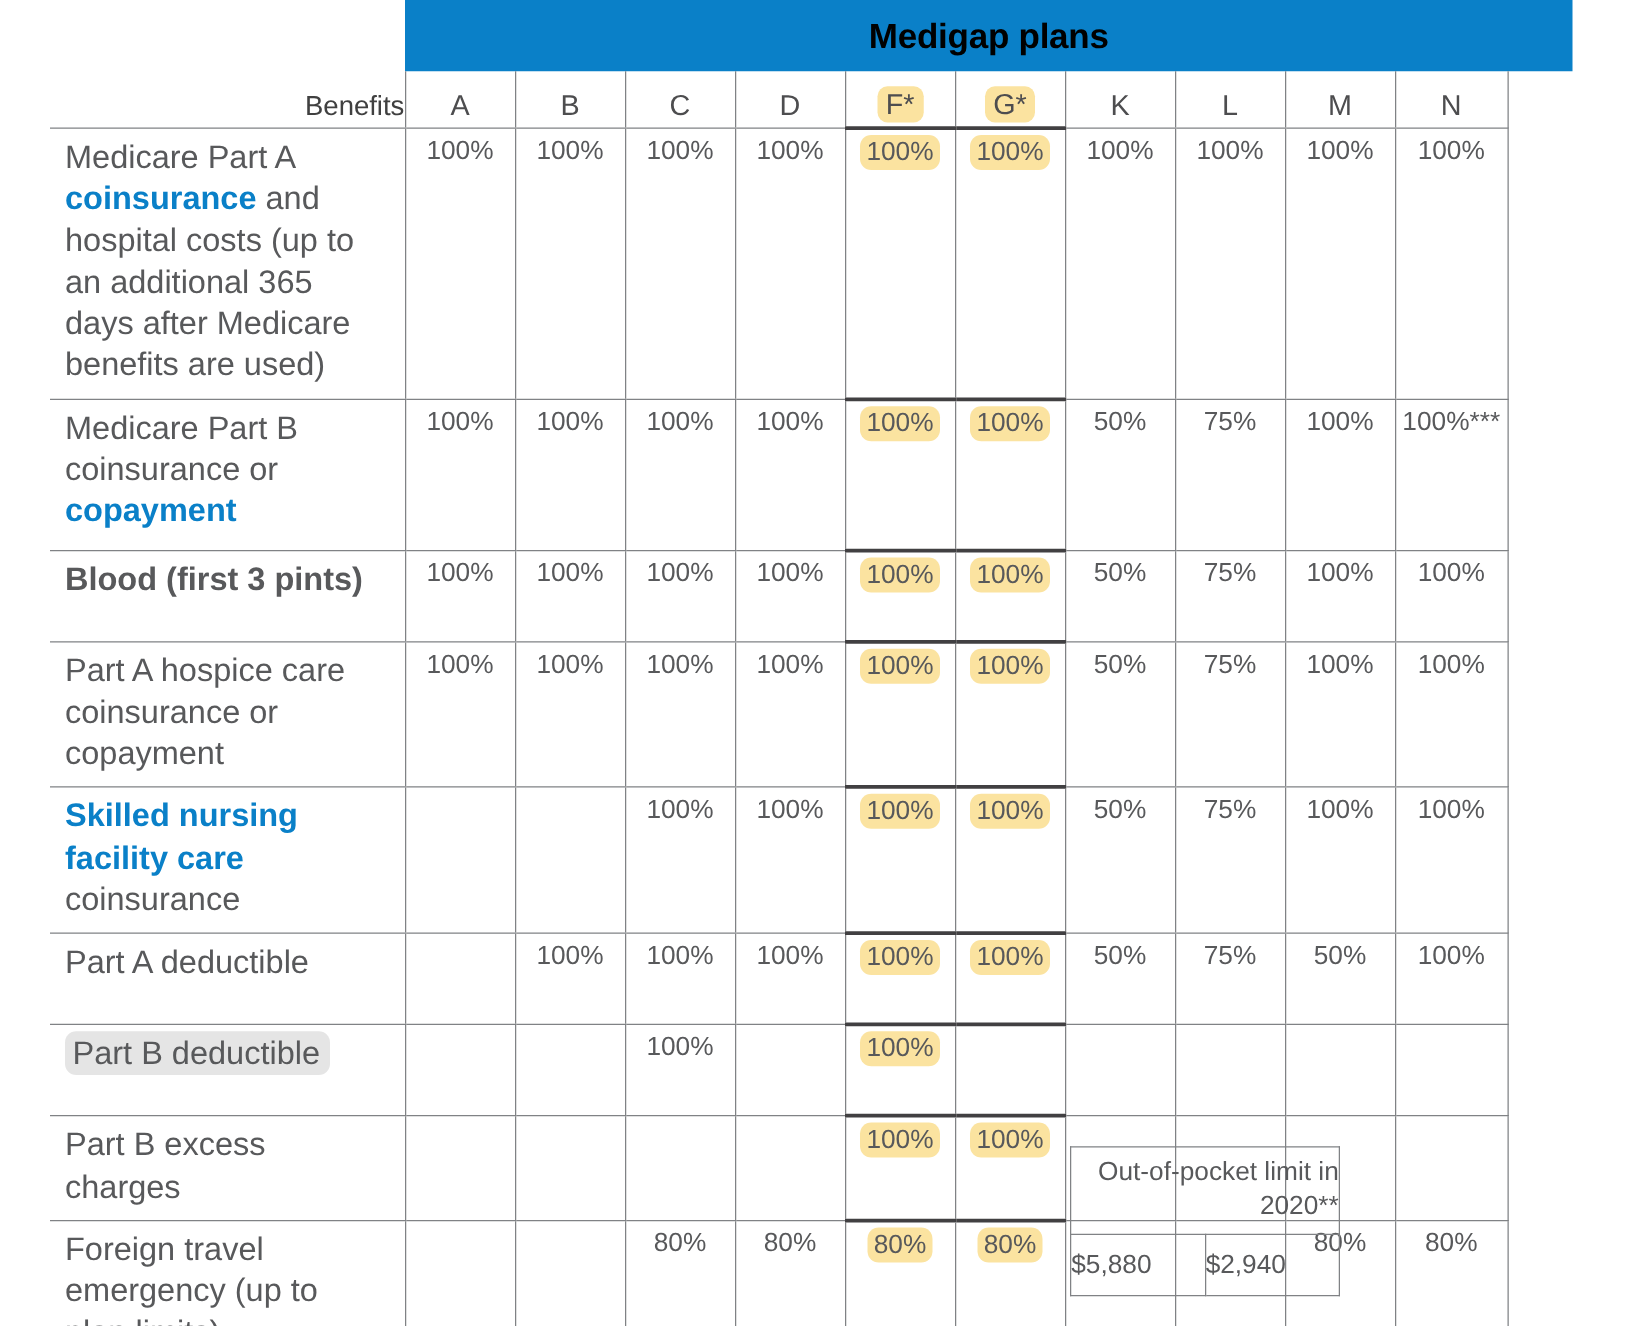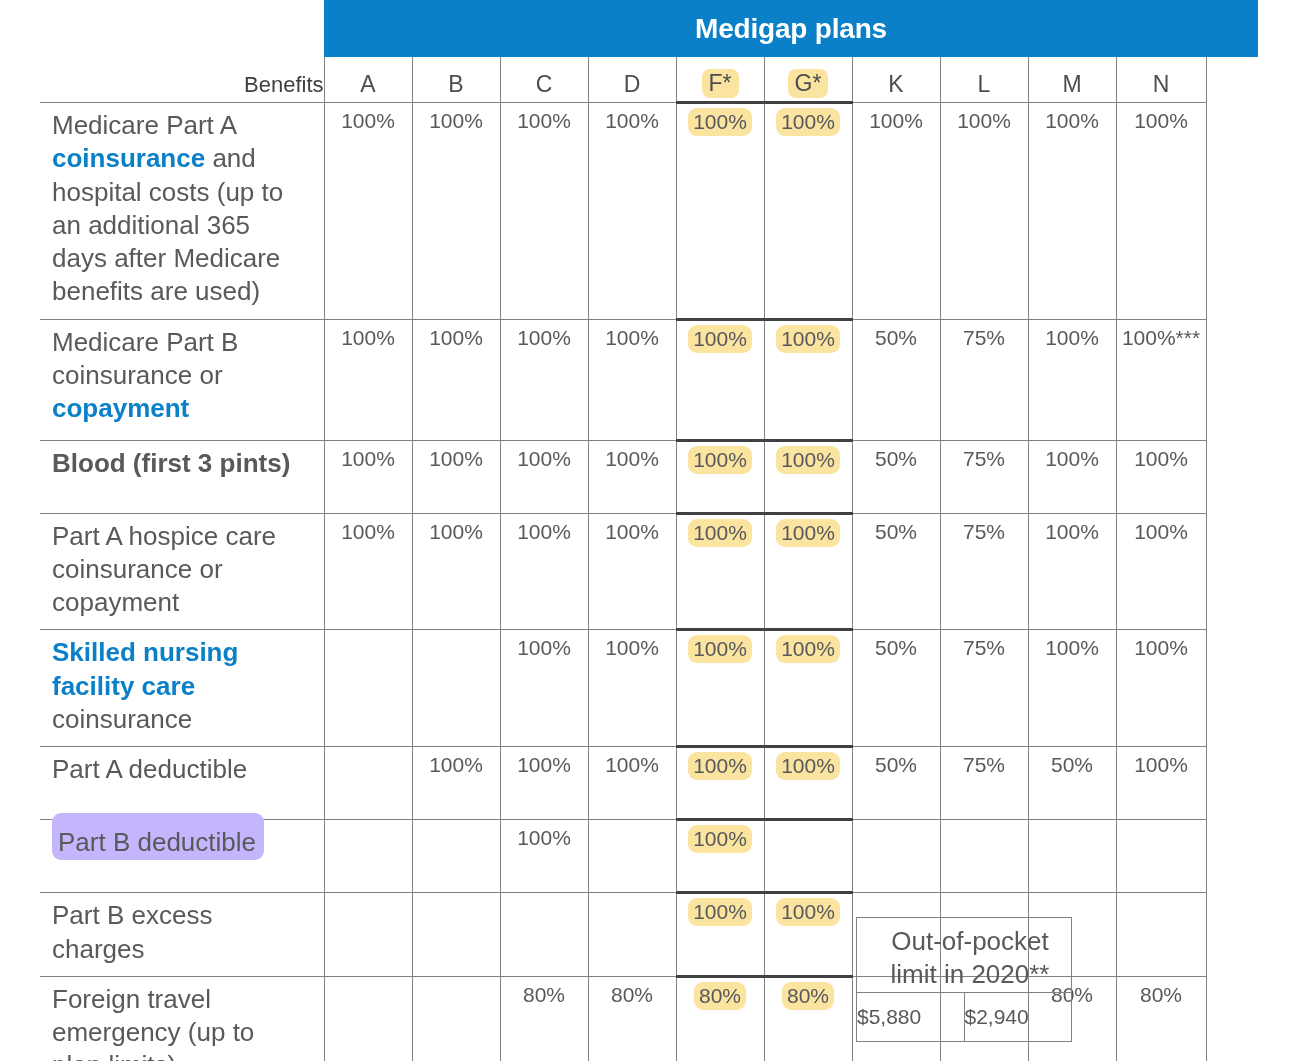--- a/index.html
+++ b/index.html
@@ -27,21 +27,21 @@
     left: 324px;
     top: 0px;
     width: 934px;
     height: 57px;
     background: #0a80c8;
     display: flex;
     align-items: center;
     justify-content: center;
   }
   .banner-title {
-    color: #ffffff;
+    color: #000000;
     font-size: 28px;
     font-weight: bold;
     letter-spacing: -0.2px;
   }
 
   
   table.grid {
     position: absolute;
     left: 40px;
     top: 57px;
@@ -99,23 +99,23 @@
     color: #58595b;
     text-align: left;
     padding: 6px 14px 10px 12px !important;
     border-bottom: 1.2px solid #808285;
   }
   .benefit .hl-term {
     color: #0a80c8;
     font-weight: bold;
   }
   .benefit .hl-yellow {
-    background: #c4b5fd;
+    background: #e5e5e5;
     border-radius: 9px;
-    padding: 14px 8px 3px 6px;
+    padding: 2px 8px 3px 6px;
   }
 
   
   .val {
     font-size: 21px;
     color: #58595b;
     text-align: center;
     padding-top: 6px !important;
     border-left: 1.2px solid #808285;
     border-bottom: 1.2px solid #808285;
@@ -139,23 +139,23 @@
     table-layout: fixed;
   }
   .oop td {
     padding: 0;
     border: 1.2px solid #808285;
     color: #58595b;
   }
   .oop .oop-title {
     width: 202px;
     height: 62px;
-    font-size: 26px;
+    font-size: 21px;
     line-height: 1.28;
-    text-align: center;
+    text-align: right;
     padding: 7px 0 0 12px;
     vertical-align: top;
   }
   .oop .oop-val {
     width: 100px;
     height: 48px;
     font-size: 21px;
     vertical-align: middle;
   }
 </style>

